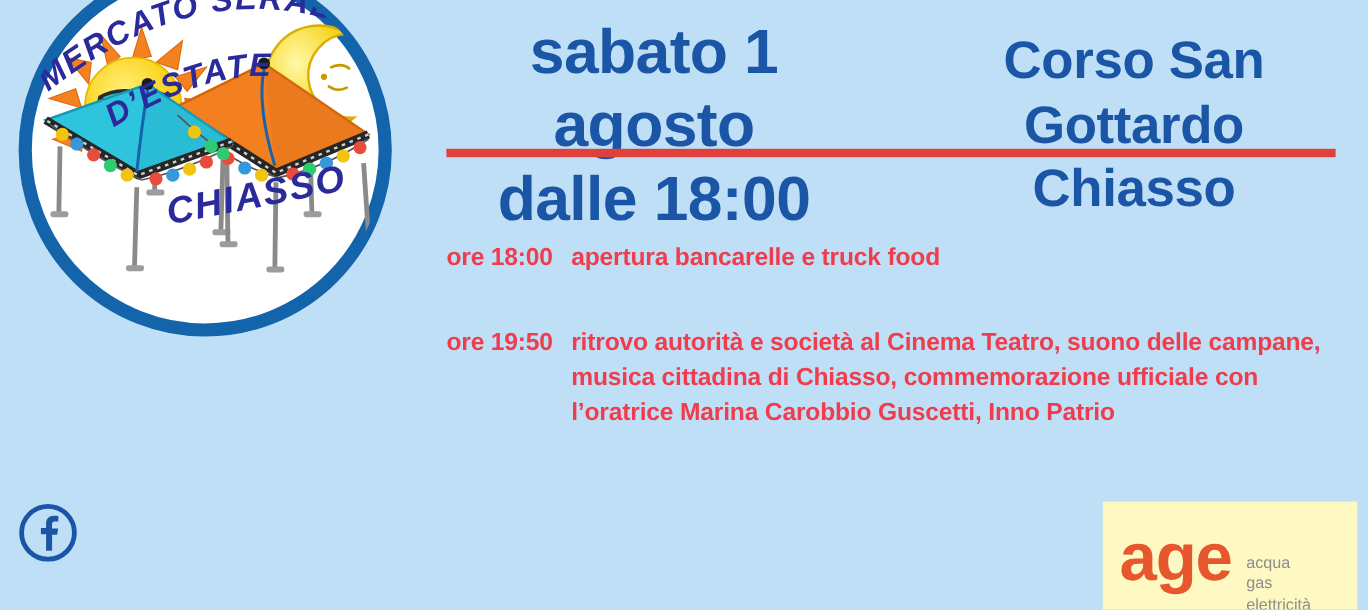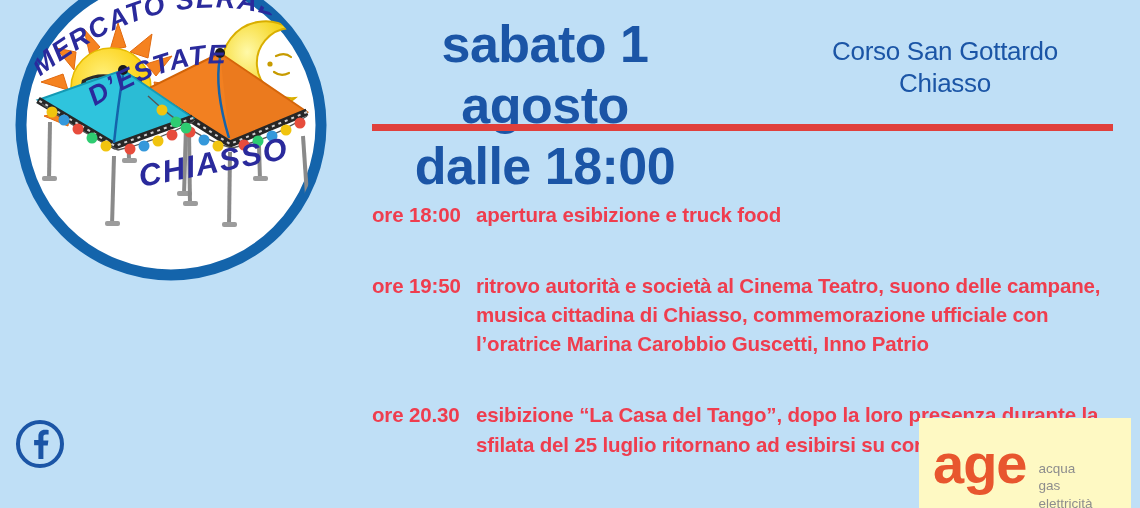--- a/index.html
+++ b/index.html
@@ -25,25 +25,25 @@
   .head-left{
     position:absolute;left:370px;top:14px;width:350px;
     text-align:center;
     color:#1b55a6;
     font-weight:bold;
     font-size:52px;
     line-height:1.17;
     letter-spacing:-0.5px;
   }
   .head-right{
-    position:absolute;left:760px;top:36px;width:370px;
+    position:absolute;left:760px;top:24px;width:370px;
     text-align:center;
     color:#1b55a6;
-    font-weight:normal;
-    font-size:26px;
+    font-weight:bold;
+    font-size:44px;
     line-height:1.22;
     letter-spacing:-0.3px;
   }
   .rule{
     position:absolute;left:372px;top:124px;
     width:741px;height:7px;
     background:#e0403c;
   }
 
   
@@ -265,29 +265,25 @@
   <div class="head-right">
     <div>Corso San Gottardo</div>
     <div>Chiasso</div>
   </div>
 
   <div class="rule"></div>
 
   <div class="program">
     <div class="prog-row">
       <div class="prog-time">ore 18:00</div>
-      <div class="prog-desc">apertura esibizione e truck food</div>
+      <div class="prog-desc">apertura bancarelle e truck food</div>
     </div>
     <div class="prog-row">
       <div class="prog-time">ore 19:50</div>
       <div class="prog-desc">ritrovo autorità e società al Cinema Teatro, suono delle campane, musica cittadina di Chiasso, commemorazione ufficiale con l’oratrice Marina Carobbio Guscetti, Inno Patrio</div>
-    </div>
-    <div class="prog-row">
-      <div class="prog-time">ore 20.30</div>
-      <div class="prog-desc">esibizione “La Casa del Tango”, dopo la loro presenza durante la sfilata del 25 luglio ritornano ad esibirsi su corso San Gottardo</div>
     </div>
   </div>
 
   <div class="fb-block">
     <svg class="fb-icon" width="52" height="52" viewBox="0 0 52 52">
       <circle cx="26" cy="26" r="22" fill="none" stroke="#1b55a6" stroke-width="4"></circle>
       <path d="M29.4 41 V27.6 h4.3 l0.7 -5.2 h-5 v-3.3 c0 -1.5 0.4 -2.5 2.6 -2.5 h2.6 V12 c-0.5 -0.1 -2 -0.2 -3.8 -0.2 c-3.8 0 -6.4 2.3 -6.4 6.5 v3.7 h-4.3 v5.2 h4.3 V41 z" fill="#1b55a6"></path>
     </svg>
   </div>
 

